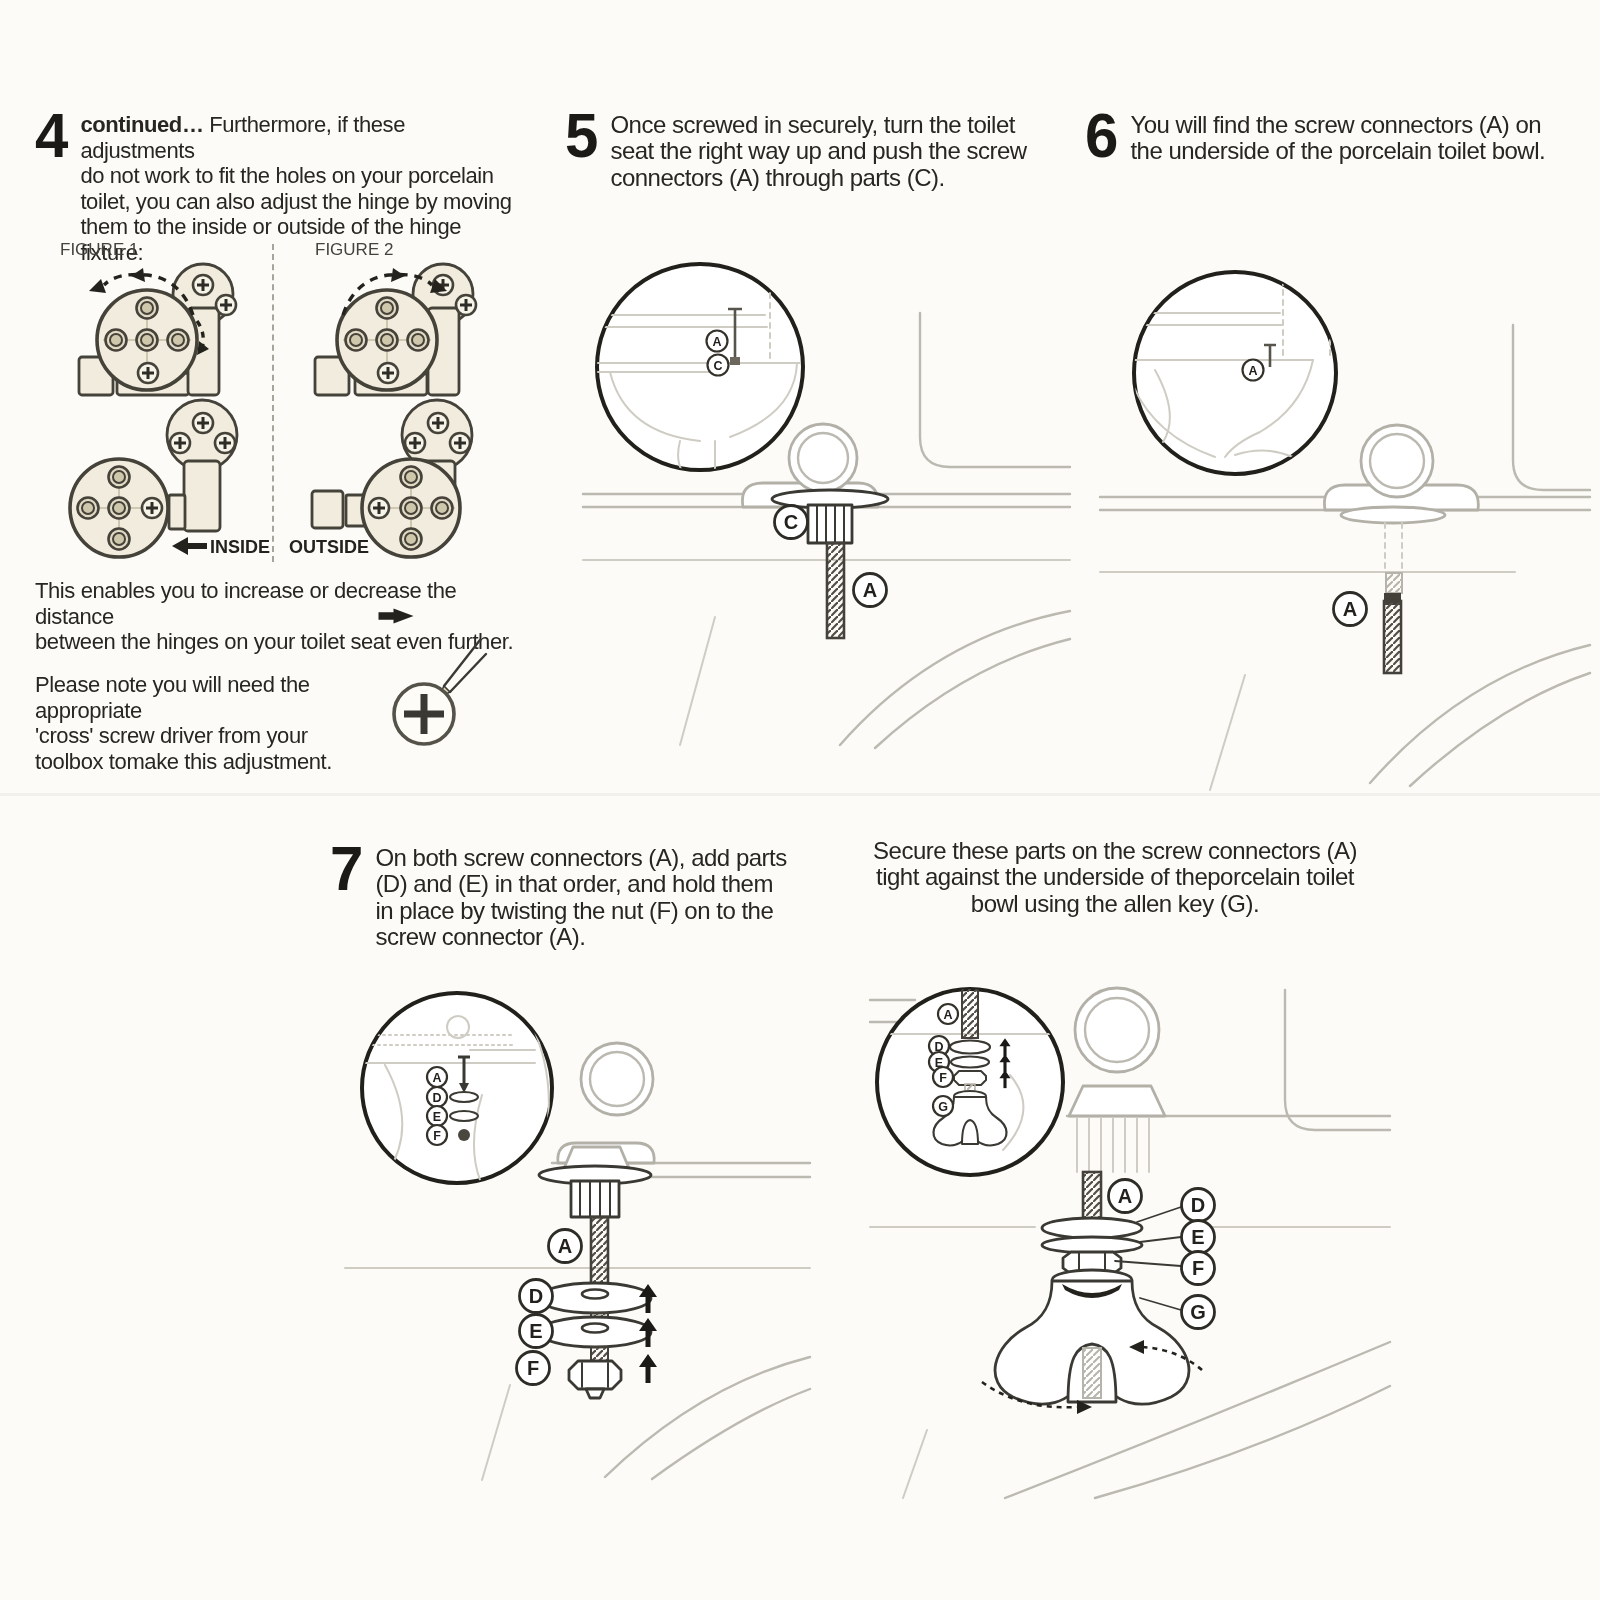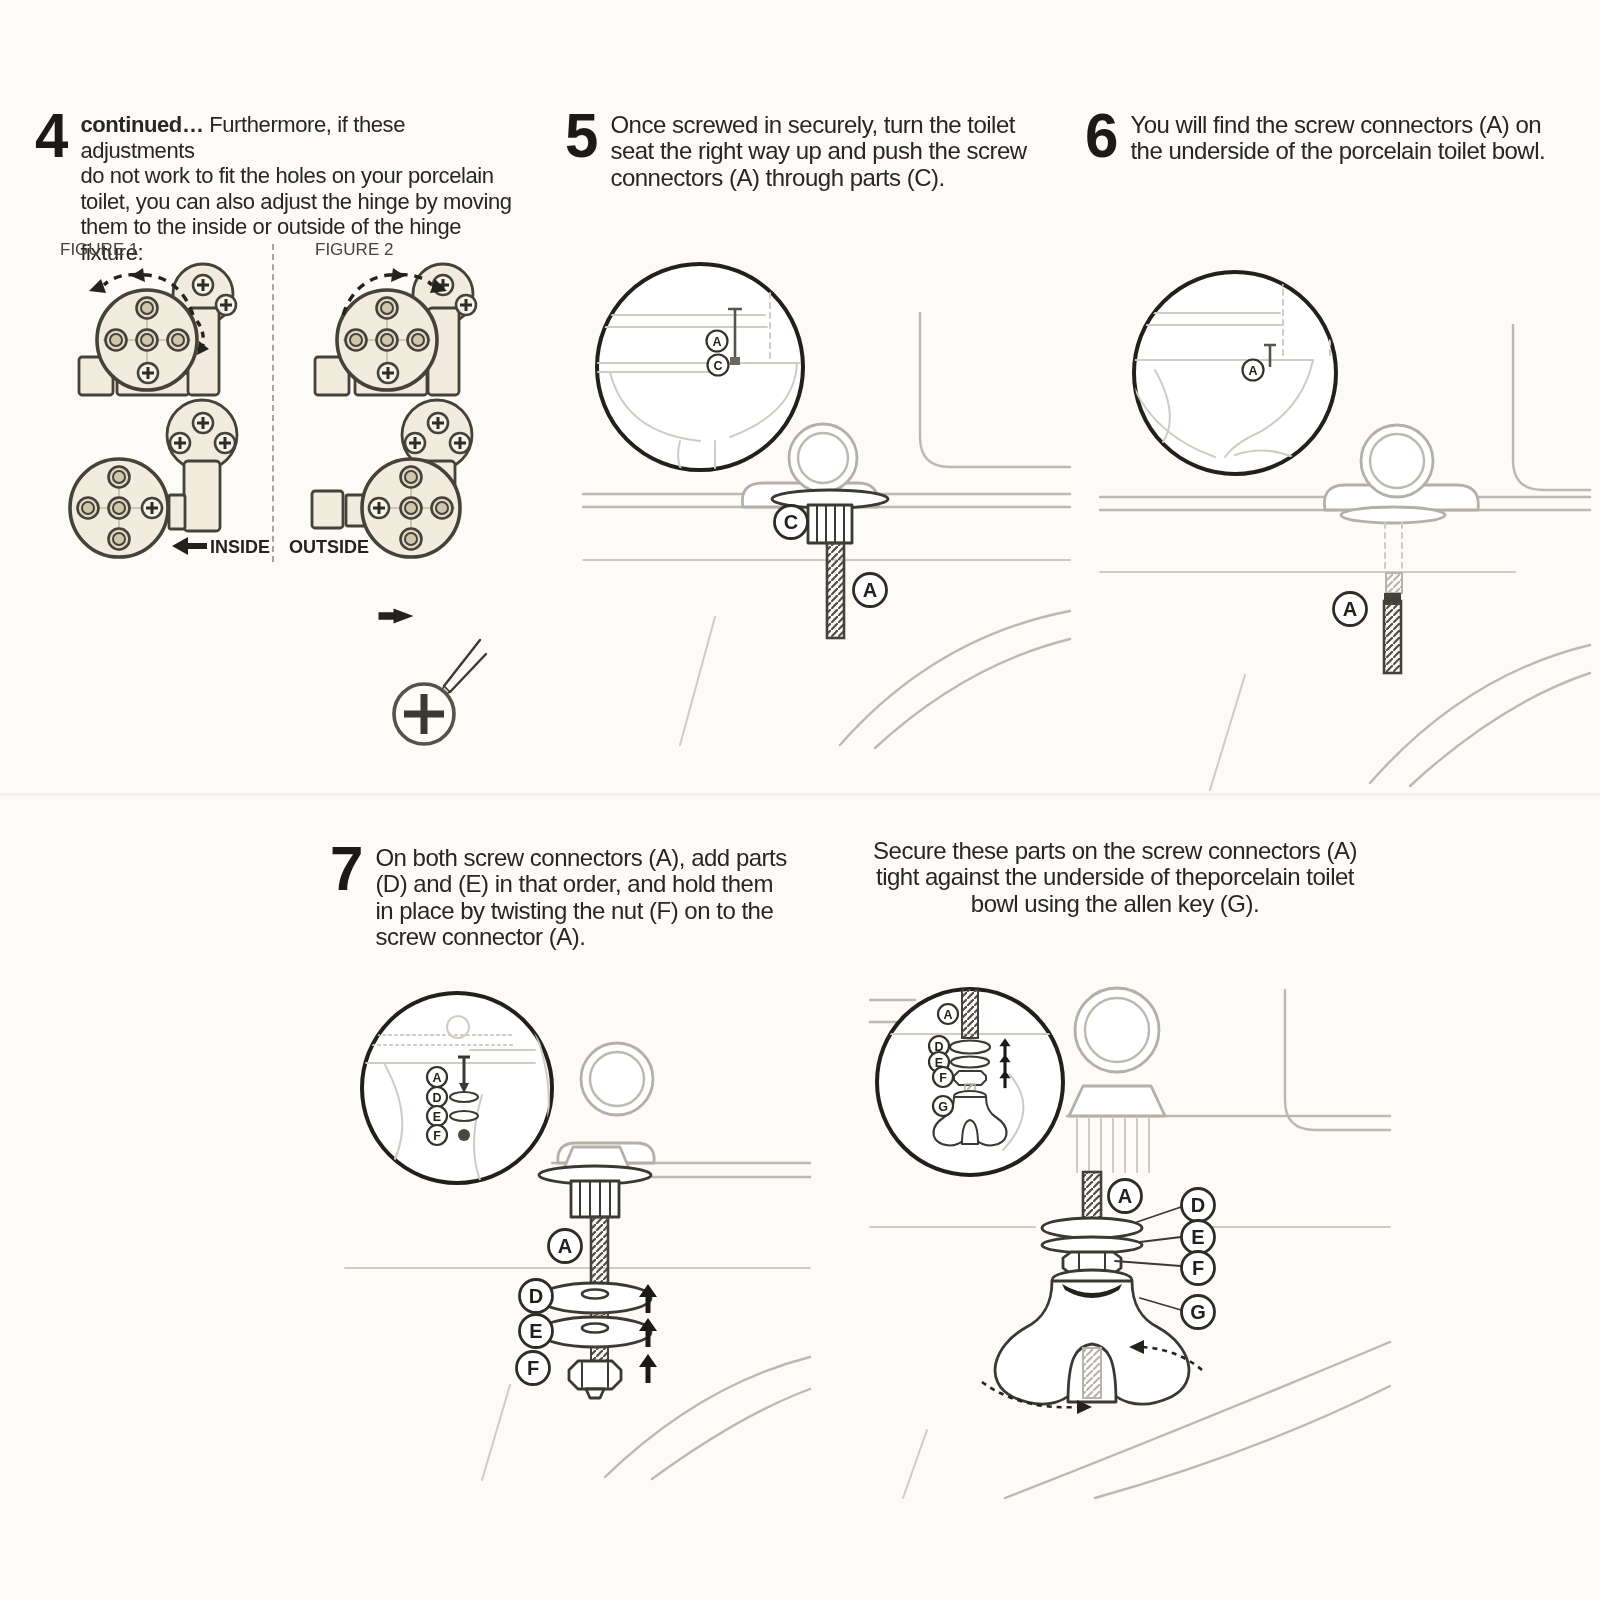--- a/index.html
+++ b/index.html
@@ -170,20 +170,25 @@
           <circle class="ringi" cx="118" cy="276" r="6"></circle>
       <circle class="scr" cx="86" cy="245" r="10"></circle>
           <path class="cross" d="M80,245 h12 M86,239 v12"></path>
     </g>
     <g>
       <text class="svglabel" x="-4" y="290">OUTSIDE</text>
       <path class="ah" d="M106,280 L90,274 L90,277 L78,277 L78,283 L90,283 L90,286 Z" transform="translate(-12,3) scale(1.25)"></path>
     </g>
   </svg>
 
+  <div class="note txt lines" style="left:0px;top:466px;width:500px;">This enables you to increase or decrease the distance
+between the hinges on your toilet seat even further.</div>
+  <div class="note txt lines" style="left:0px;top:560px;width:360px;">Please note you will need the appropriate
+'cross' screw driver from your
+toolbox tomake this adjustment.</div>
 
   <svg style="left:345px;top:522px;" width="110" height="115" viewBox="0 0 110 115">
     <path class="ink" d="M100,6 L64,52" style="stroke-width:2.4"></path>
     <path class="ink" d="M106,20 L70,58" style="stroke-width:2.4"></path>
     <path d="M64,52 L70,58 L58,64 Z" fill="#ddd5b8" stroke="#3b3933" stroke-width="1.6"></path>
     <circle cx="44" cy="80" r="30" fill="#fdfcf7" stroke="#55524a" stroke-width="3.6"></circle>
     <path d="M44,60 V100 M24,80 H64" stroke="#3b3933" stroke-width="7" fill="none"></path>
   </svg>
 </div>
 

